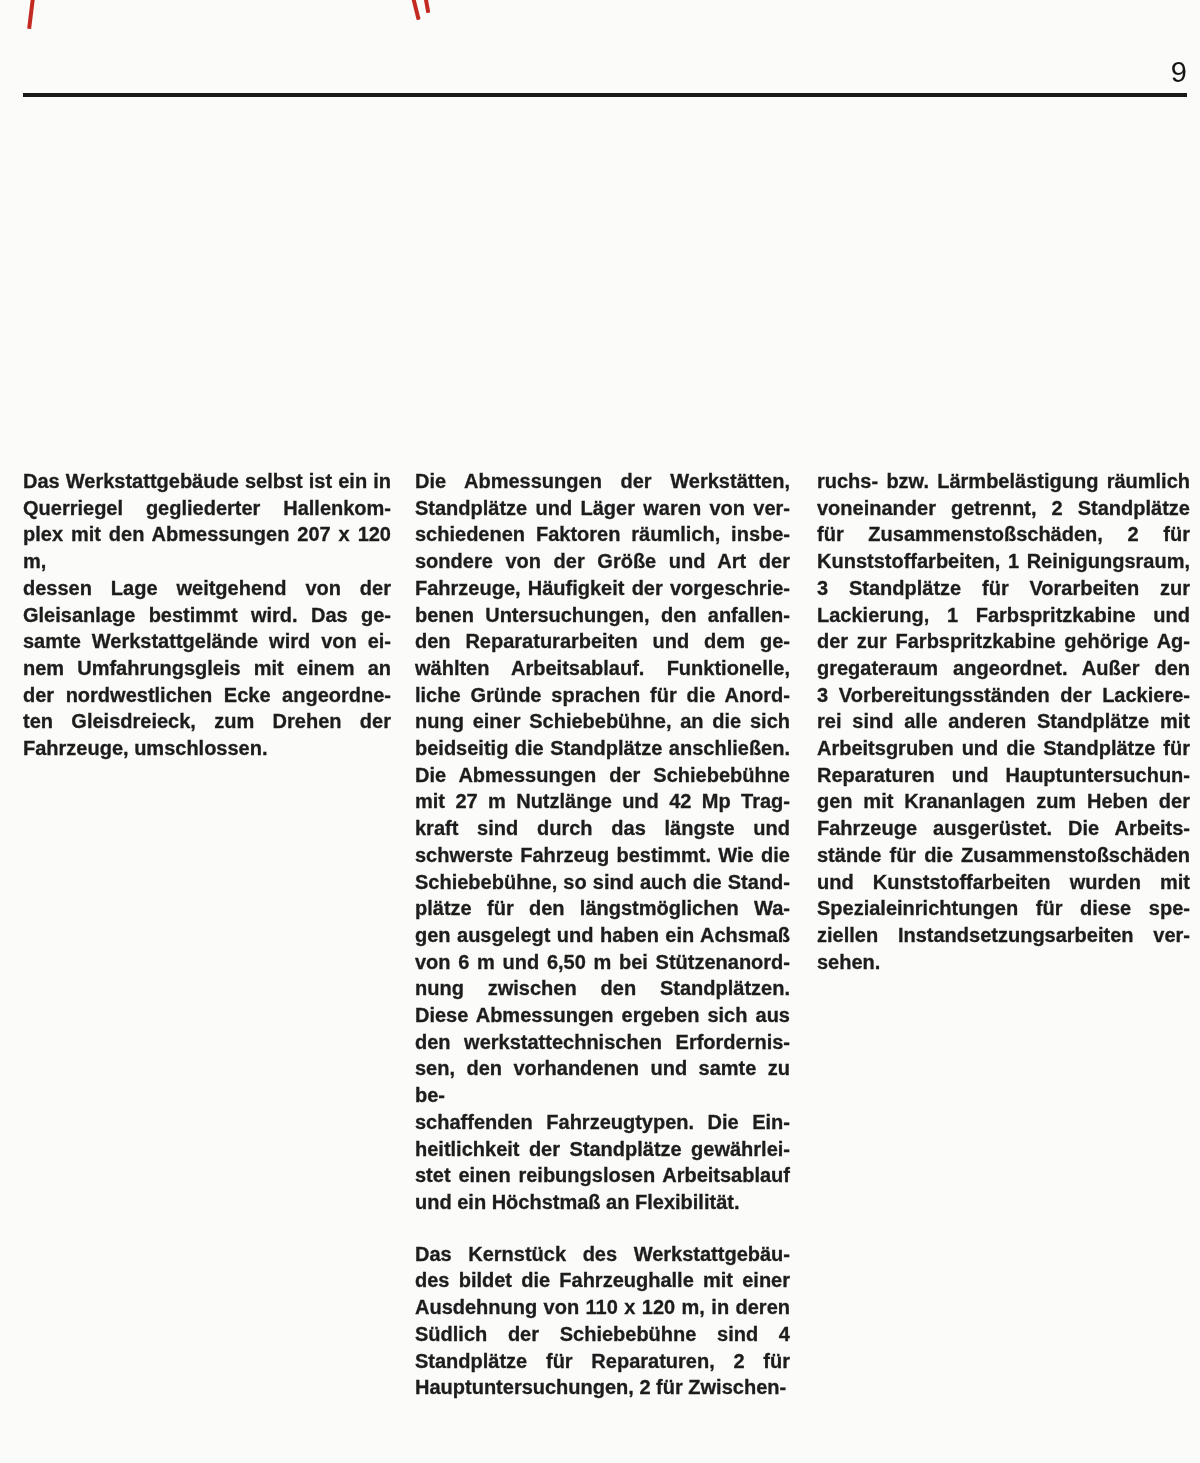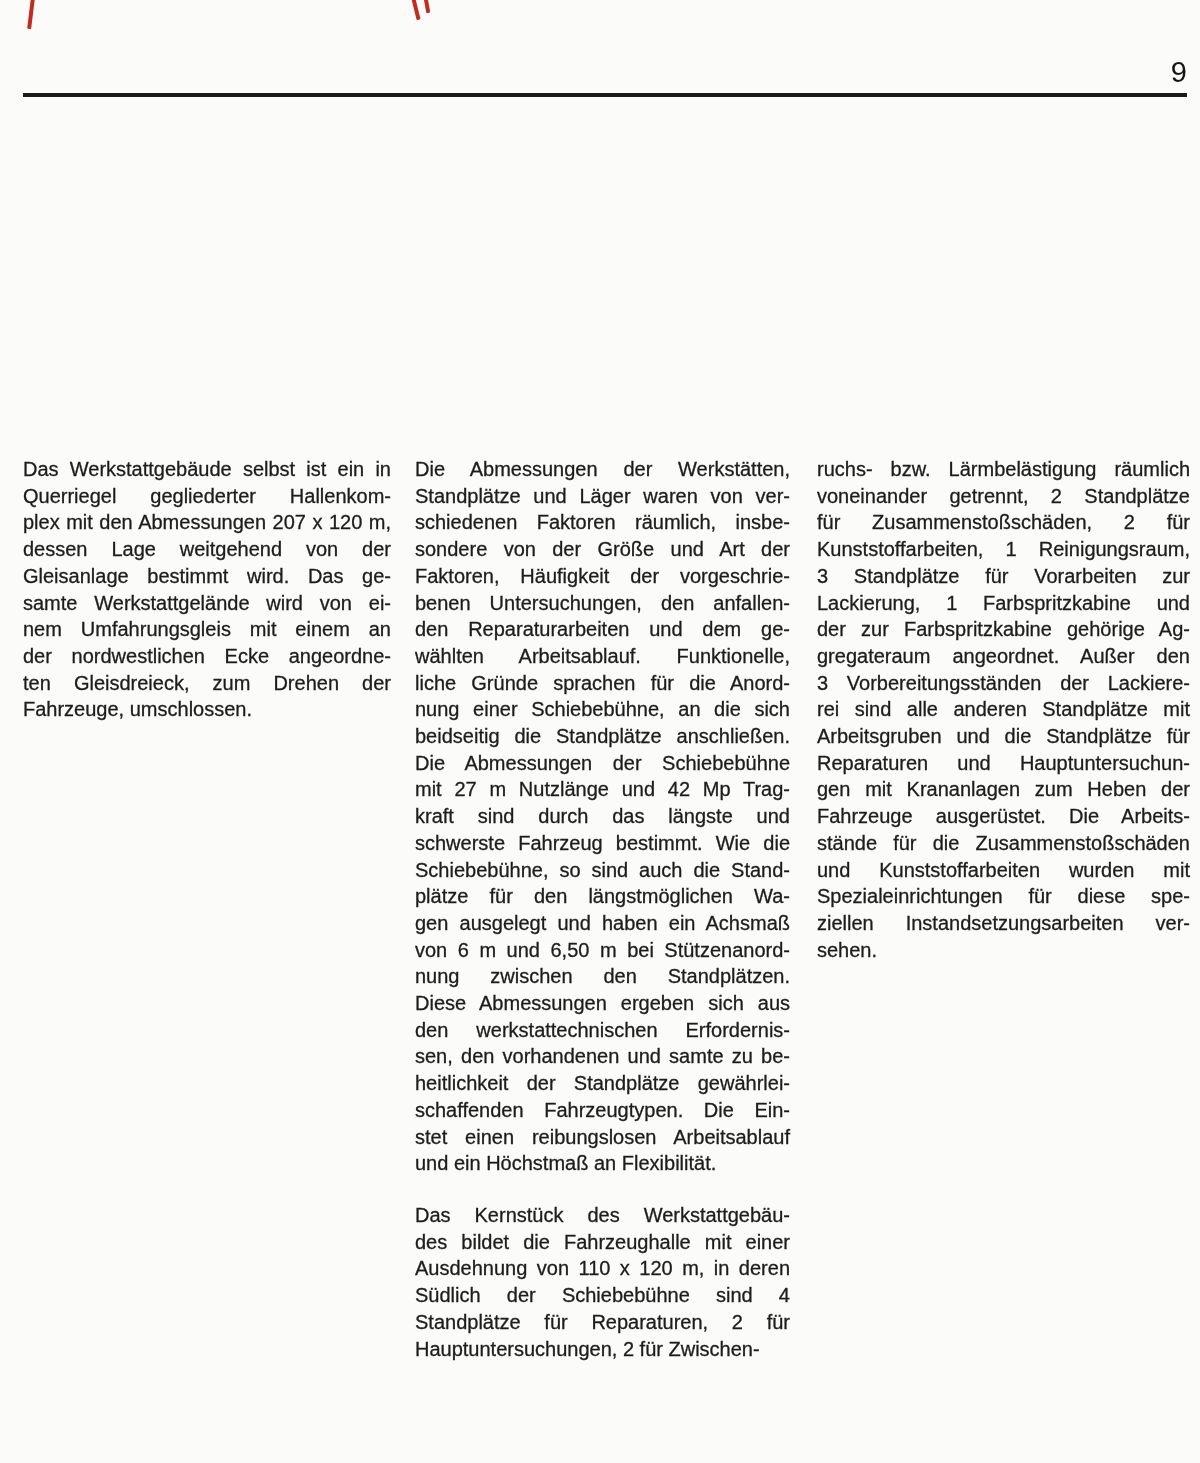--- a/index.html
+++ b/index.html
@@ -54,21 +54,21 @@
   }
   .column {
     font-size: 20px;
     line-height: 26.7px;
     -webkit-text-stroke: 0.3px currentColor;
   }
   .col-1 { width: 368px; margin-right: 24px; }
   .col-2 { width: 375px; margin-right: 27px; }
   .col-3 { width: 373px; }
 
-  .para { margin: 0 0 25px 0; }
+  .para { margin: 12px 0 25px 0; font-weight: bold; }
   .para:last-child { margin-bottom: 0; }
 
   .line {
     text-align: justify;
     text-align-last: justify;
     white-space: normal;
   }
   .para .line:last-child {
     text-align-last: left;
   }
@@ -97,41 +97,41 @@
         <div class="line">ten Gleisdreieck, zum Drehen der</div>
         <div class="line">Fahrzeuge, umschlossen.</div>
       </div>
     </section>
   <section class="column col-2">
       <div class="para">
         <div class="line">Die Abmessungen der Werkstätten,</div>
         <div class="line">Standplätze und Läger waren von ver-</div>
         <div class="line">schiedenen Faktoren räumlich, insbe-</div>
         <div class="line">sondere von der Größe und Art der</div>
-        <div class="line">Faktoren, Häufigkeit der vorgeschrie-</div>
+        <div class="line">Fahrzeuge, Häufigkeit der vorgeschrie-</div>
         <div class="line">benen Untersuchungen, den anfallen-</div>
         <div class="line">den Reparaturarbeiten und dem ge-</div>
         <div class="line">wählten Arbeitsablauf. Funktionelle,</div>
         <div class="line">liche Gründe sprachen für die Anord-</div>
         <div class="line">nung einer Schiebebühne, an die sich</div>
         <div class="line">beidseitig die Standplätze anschließen.</div>
         <div class="line">Die Abmessungen der Schiebebühne</div>
         <div class="line">mit 27 m Nutzlänge und 42 Mp Trag-</div>
         <div class="line">kraft sind durch das längste und</div>
         <div class="line">schwerste Fahrzeug bestimmt. Wie die</div>
         <div class="line">Schiebebühne, so sind auch die Stand-</div>
         <div class="line">plätze für den längstmöglichen Wa-</div>
         <div class="line">gen ausgelegt und haben ein Achsmaß</div>
         <div class="line">von 6 m und 6,50 m bei Stützenanord-</div>
         <div class="line">nung zwischen den Standplätzen.</div>
         <div class="line">Diese Abmessungen ergeben sich aus</div>
         <div class="line">den werkstattechnischen Erfordernis-</div>
         <div class="line">sen, den vorhandenen und samte zu be-</div>
+        <div class="line">schaffenden Fahrzeugtypen. Die Ein-</div>
         <div class="line">heitlichkeit der Standplätze gewährlei-</div>
-        <div class="line">schaffenden Fahrzeugtypen. Die Ein-</div>
         <div class="line">stet einen reibungslosen Arbeitsablauf</div>
         <div class="line">und ein Höchstmaß an Flexibilität.</div>
       </div>
       <div class="para">
         <div class="line">Das Kernstück des Werkstattgebäu-</div>
         <div class="line">des bildet die Fahrzeughalle mit einer</div>
         <div class="line">Ausdehnung von 110 x 120 m, in deren</div>
         <div class="line">Südlich der Schiebebühne sind 4</div>
         <div class="line">Standplätze für Reparaturen, 2 für</div>
         <div class="line">Hauptuntersuchungen, 2 für Zwischen-</div>

